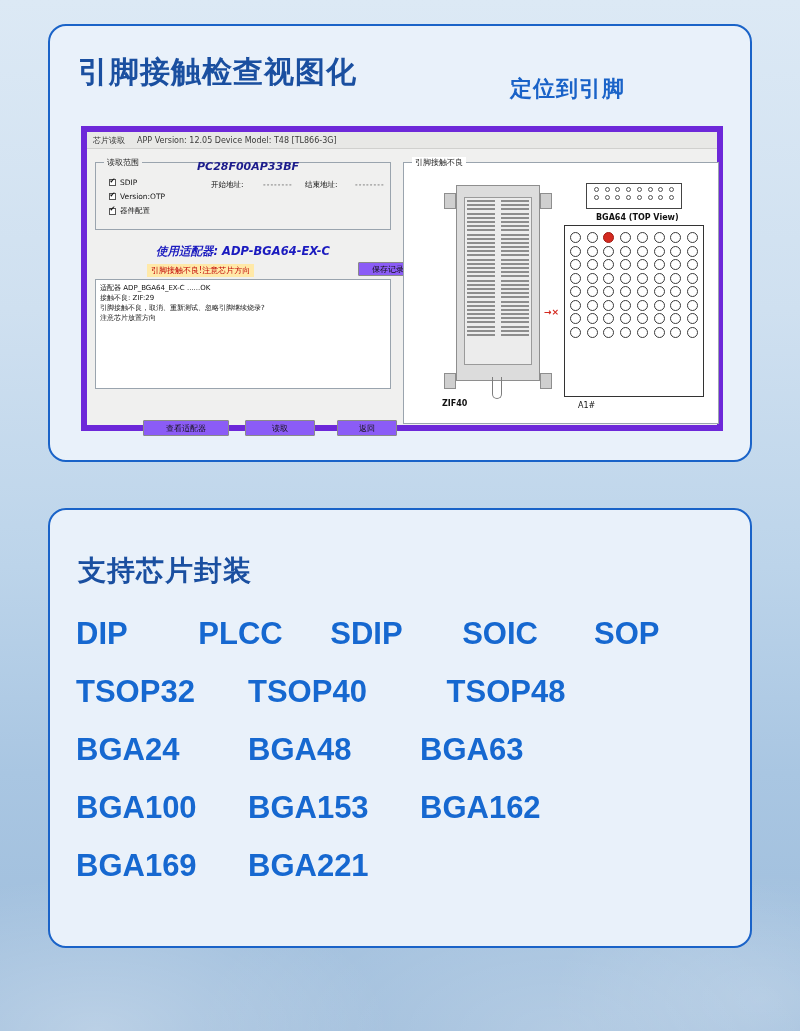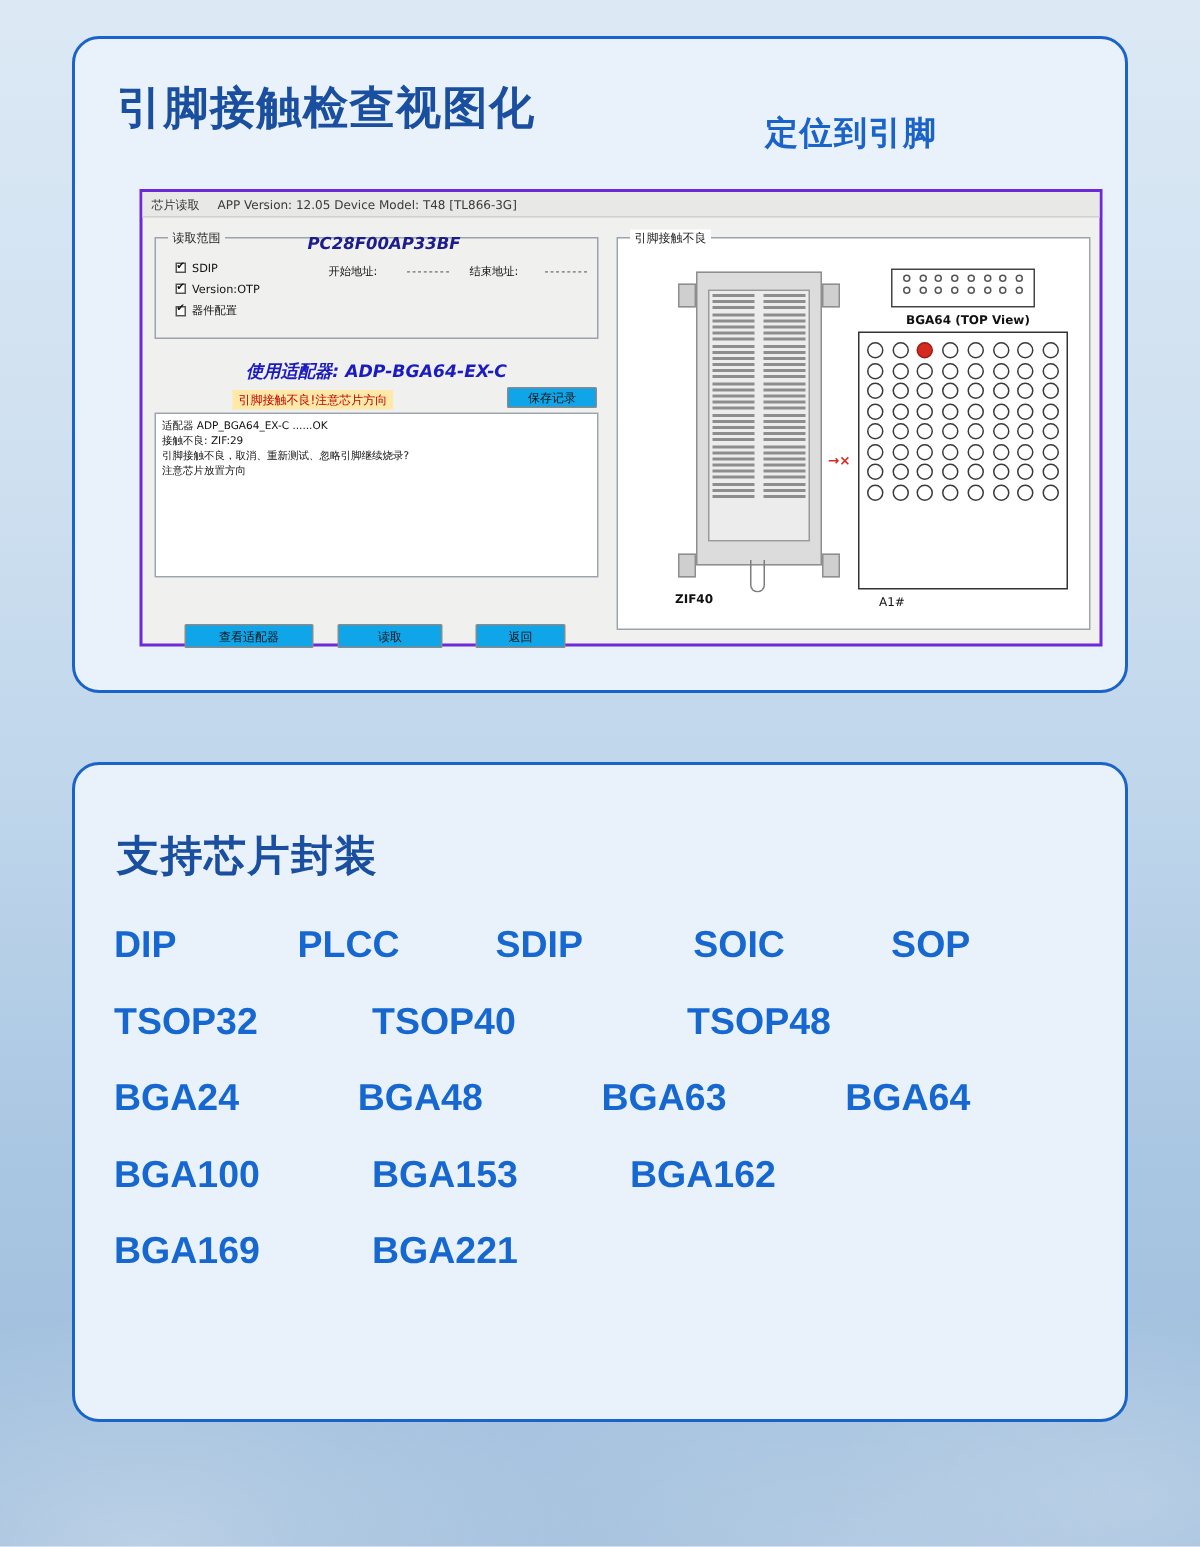--- a/index.html
+++ b/index.html
@@ -37,24 +37,24 @@
     font-size: 30px; font-weight: bold; color: #1a4fa0;
     letter-spacing: 1px;
   }
   .c1-sub {
     position: absolute; left: 460px; top: 48px;
     font-size: 22px; font-weight: bold; color: #1a63c8;
     letter-spacing: 1px;
   }
   
   #app-window {
-    position: absolute; left: 43px; top: 100px;
+    position: absolute; left: 31px; top: 100px;
     width: 642px; height: 305px;
     background: #f0f0ef;
-    border: 2px solid #6d28d9;
+    border: 6px solid #6d28d9;
     font-family: "DejaVu Sans", sans-serif;
   }
   .app-titlebar {
     height: 17px; background: #e8e8e6;
     border-bottom: 1px solid #d0d0ce;
     font-size: 8px; color: #444;
     display: flex; align-items: center; padding: 0 6px; gap: 12px;
   }
   .app-titlebar .t-left { color: #333; }
   .app-titlebar .t-mid { color: #3a3a3a; }
@@ -90,24 +90,25 @@
     text-align: center; font-size: 11.5px; font-weight: bold; font-style: italic;
     color: #1b1bbf;
   }
   .warn-line {
     position: absolute; left: 60px; top: 132px;
     font-size: 8px; color: #c00000; background: #ffe9a8;
     padding: 1px 4px;
   }
   .btn {
     position: absolute;
-    background: #0ea5e9; border: 1px solid #8a8a8a;
+    background: #8b5cf6; border: 1px solid #8a8a8a;
     font-size: 8px; color: #111;
     display: flex; align-items: center; justify-content: center;
     border-radius: 1px;
+    margin-left: 28px;
   }
   #btn-save { left: 243px; top: 130px; width: 60px; height: 14px; }
   #log-box {
     position: absolute; left: 8px; top: 147px; width: 296px; height: 110px;
     background: #ffffff; border: 1px solid #9aa4ae;
     font-size: 7px; color: #111; padding: 3px 4px; line-height: 1.45;
     font-family: "DejaVu Sans", sans-serif;
     overflow: hidden;
   }
   #btn-view-adapter { left: 28px; top: 288px; width: 86px; height: 16px; }
@@ -176,21 +177,21 @@
   #card-bottom { left: 48px; top: 508px; width: 704px; height: 440px; background: #e9f1fa; }
   .c2-title {
     position: absolute; left: 28px; top: 42px;
     font-size: 28px; font-weight: bold; color: #1a4fa0; letter-spacing: 1px;
   }
   .pkg-grid {
     position: absolute; left: 26px; top: 106px; width: 650px;
   }
   .pkg-row { display: flex; margin-bottom: 22px; }
   .pkg-item {
-    font-size: 25px; font-weight: bold; color: #1668d0;
+    font-size: 31px; font-weight: bold; color: #1668d0;
     white-space: nowrap;
   }
 </style>
 </head>
 <body>
 
 <div class="bg-mountain"></div>
 
 <div class="card" id="card-top">
 
@@ -455,21 +456,20 @@
       </div>
       <div class="pkg-row">
         <span class="pkg-item" style="width: 172px;">TSOP32</span>
         <span class="pkg-item" style="width: 172px;">TSOP40</span>
         <span class="pkg-item" style="width: 172px; text-align: center;">TSOP48</span>
       </div>
       <div class="pkg-row">
         <span class="pkg-item" style="width: 172px;">BGA24</span>
         <span class="pkg-item" style="width: 172px;">BGA48</span>
         <span class="pkg-item" style="width: 172px;">BGA63</span>
-        <span class="pkg-item" style="width: 172px;">BGA64</span>
       </div>
       <div class="pkg-row">
         <span class="pkg-item" style="width: 172px;">BGA100</span>
         <span class="pkg-item" style="width: 172px;">BGA153</span>
         <span class="pkg-item" style="width: 172px;">BGA162</span>
       </div>
       <div class="pkg-row">
         <span class="pkg-item" style="width: 172px;">BGA169</span>
         <span class="pkg-item" style="width: 172px;">BGA221</span>
       </div>

